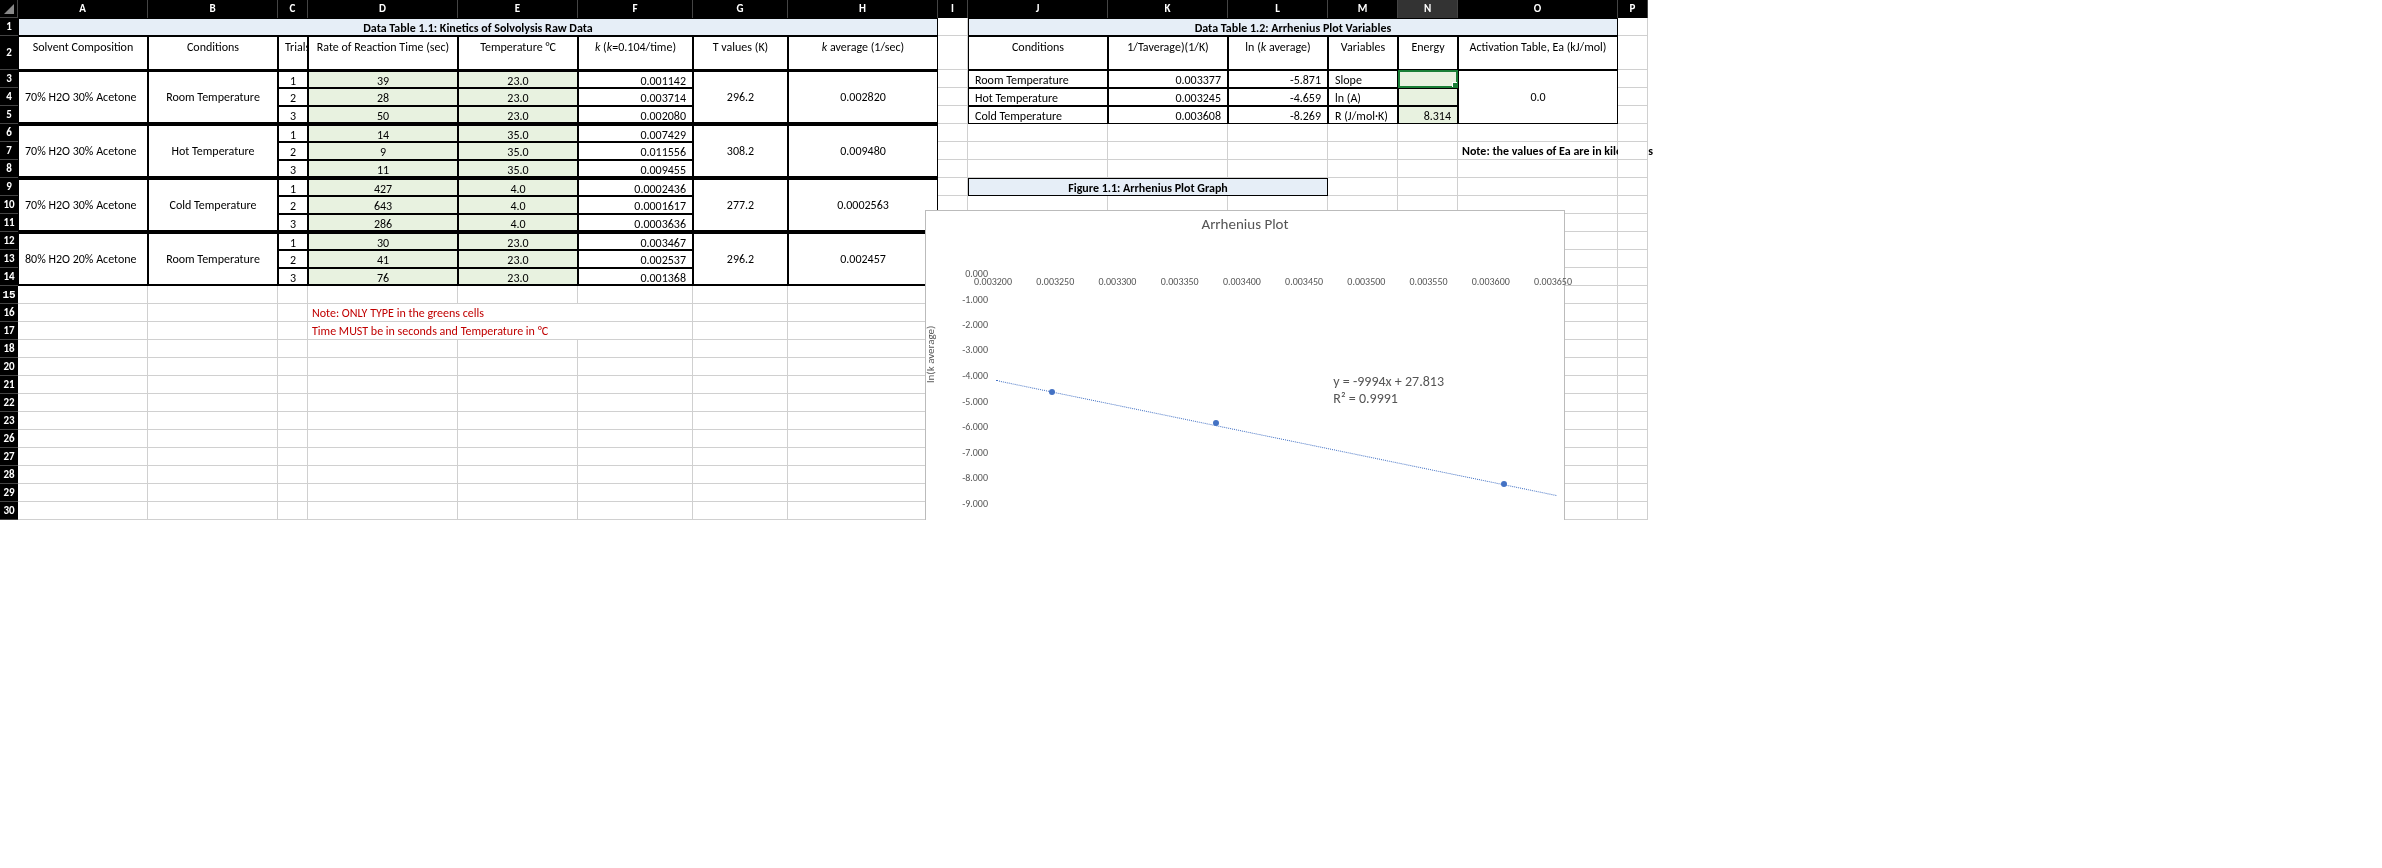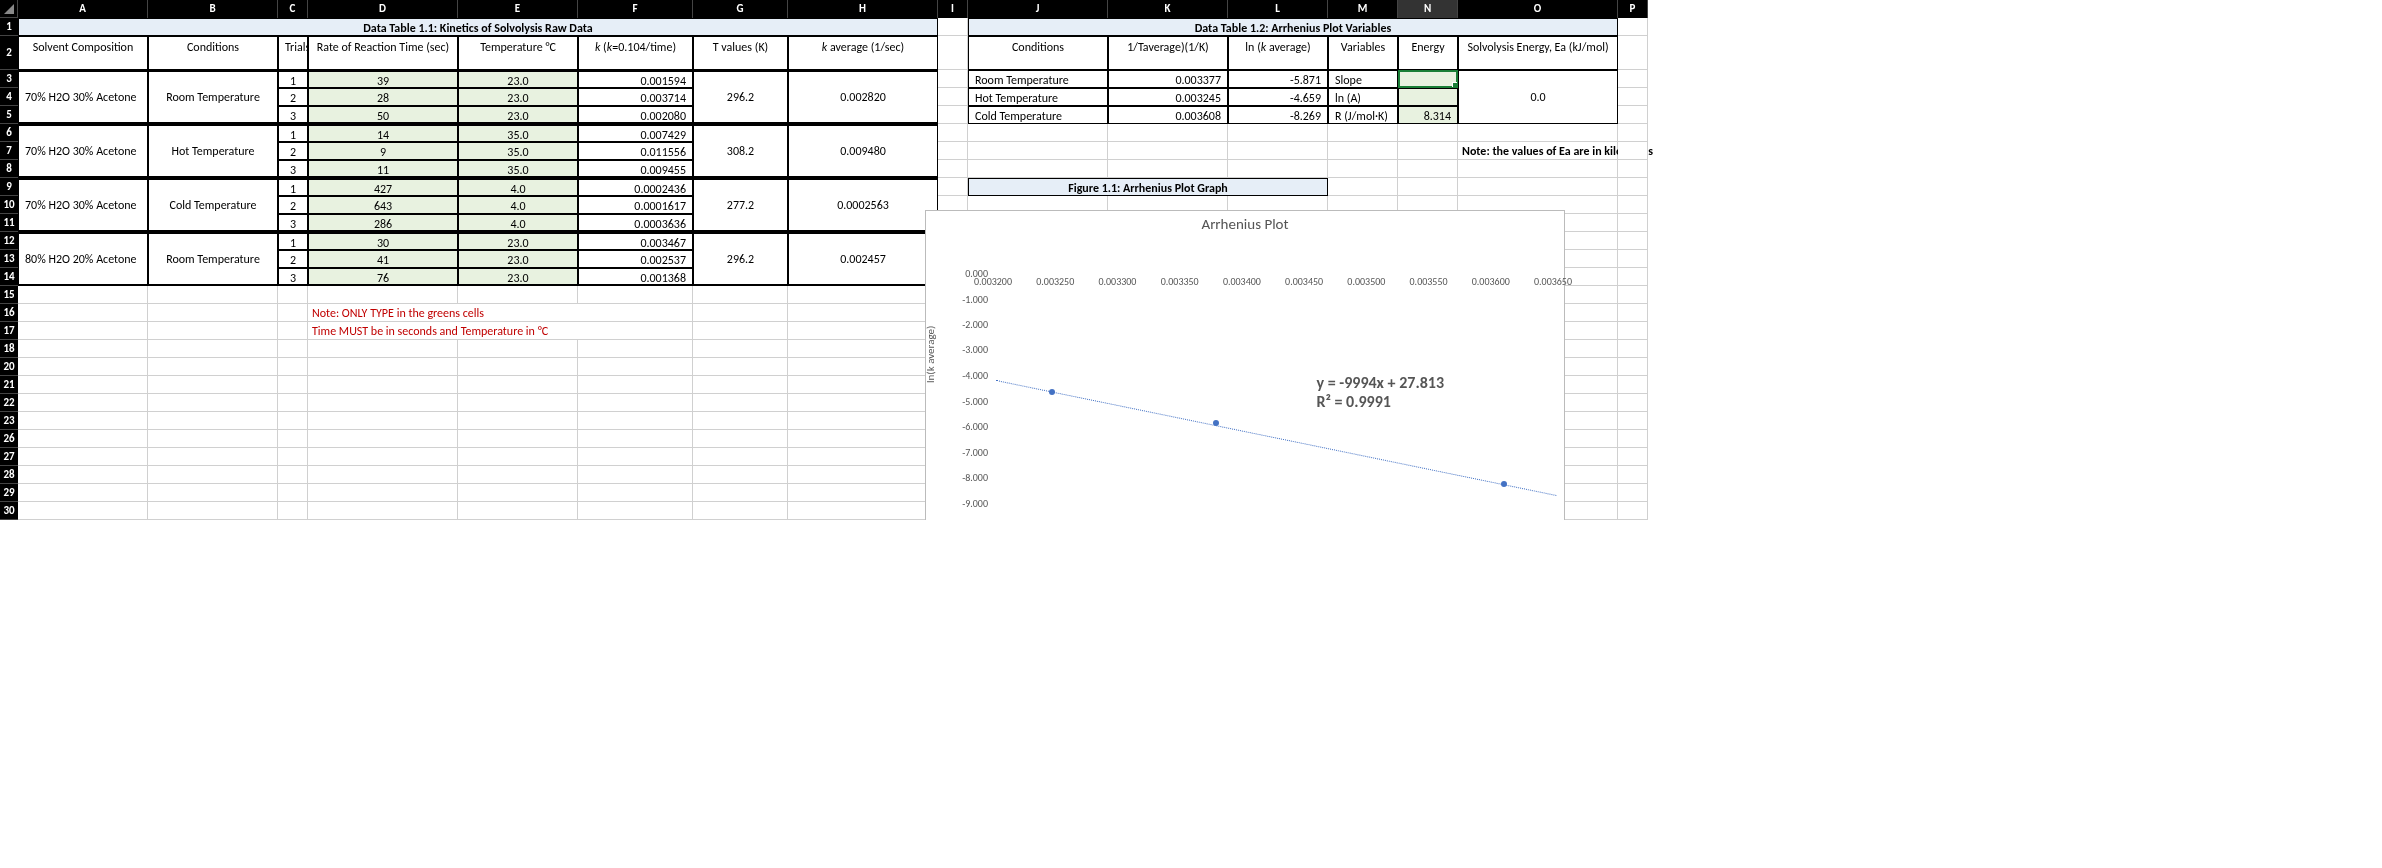--- a/index.html
+++ b/index.html
@@ -23,21 +23,21 @@
   .thick-bottom { border-bottom:2px solid #000; }
   .sel-cell { outline:2px solid #1a7f37; outline-offset:-2px; position:relative; }
   .sel-cell::after { content:''; position:absolute; right:-3px; bottom:-3px; width:6px; height:6px; background:#1a7f37; border:1px solid #fff; }
   .sel-colhead { background:#333; }
   .boldnote { font-weight:bold; }
   .chart-box { position:absolute; left:925px; top:210px; width:640px; height:340px; background:#fff; border:1px solid #bbb; }
   .chart-title { text-align:center; font-size:15px; color:#555; margin-top:4px; }
   .axis-label { font-size:11px; color:#555; }
   .ylab { position:absolute; left:4px; top:50%; transform:rotate(-90deg) translate(0,-50%); transform-origin:left top; white-space:nowrap; }
   .xlab { text-align:center; font-size:11px; color:#555; margin-top:2px; }
-  .eqn { position:absolute; font-size:16px; color:#555;font-weight:bold; }
+  .eqn { position:absolute; font-size:14px; color:#555; }
   .tick-y { position:absolute; font-size:10px; color:#555; left:28px; text-align:right; width:34px; }
   .tick-x { position:absolute; font-size:10px; color:#555; top:42px; }
   .pt { position:absolute; width:6px; height:6px; background:#4472c4; border-radius:50%; transform:translate(-50%,-50%);}
   .trend { position:absolute; border-top:1px dotted #4472c4; transform-origin:left center; }
   .w-row2 { height:34px !important; }
 </style>
 </head>
 <body>
 
 <div class="sheet">
@@ -81,31 +81,31 @@
         <div class="cell hdr w-row2">Temperature °C</div>
         <div class="cell hdr w-row2"><span class="ital">k</span> (<span class="ital">k</span>=0.104/time)</div>
         <div class="cell hdr w-row2">T values (K)</div>
         <div class="cell hdr w-row2"><span class="ital">k</span> average (1/sec)</div>
         <div class="cell" style="height:34px"></div>
         <div class="cell hdr w-row2">Conditions</div>
         <div class="cell hdr w-row2">1/Taverage)(1/K)</div>
         <div class="cell hdr w-row2">ln (<span class="ital">k</span> average)</div>
         <div class="cell hdr w-row2">Variables</div>
         <div class="cell hdr w-row2">Energy</div>
-        <div class="cell hdr w-row2">Solvolysis Energy, Ea (kJ/mol)</div>
+        <div class="cell hdr w-row2">Activation Table, Ea (kJ/mol)</div>
         <div class="cell" style="height:34px"></div>
       </div>
       <div class="grid" style="grid-template-columns:18px 130px 130px 30px 150px 120px 115px 95px 150px 30px 140px 120px 100px 70px 60px 160px 30px;">
         <div class="row-head" style="height:18px">3</div>
         <div class="cell bcell left thick-top" style="border-bottom:none"></div>
         <div class="cell bcell thick-top" style="border-bottom:none"></div>
         <div class="cell bcell thick-top">1</div>
         <div class="cell bcell green thick-top">39</div>
         <div class="cell bcell green thick-top">23.0</div>
-        <div class="cell bcell right thick-top">0.001594</div>
+        <div class="cell bcell right thick-top">0.001142</div>
         <div class="cell bcell thick-top" style="border-bottom:none"></div>
         <div class="cell bcell thick-top" style="border-bottom:none"></div>
         <div class="cell" style="height:18px"></div>
         <div class="cell bcell left">Room Temperature</div>
         <div class="cell bcell right">0.003377</div>
         <div class="cell bcell right">-5.871</div>
         <div class="cell bcell left">Slope</div>
         <div class="cell bcell green right sel-cell"></div>
         <div class="cell bcell" style="border-bottom:none"></div>
         <div class="cell" style="height:18px"></div>
@@ -310,21 +310,21 @@
         <div class="cell bcell thick-bottom" style="border-top:none"></div>
         <div class="cell" style="height:18px"></div>
         <div class="cell" style="height:18px"></div>
         <div class="cell" style="height:18px"></div>
         <div class="cell" style="height:18px"></div>
         <div class="cell" style="height:18px"></div>
         <div class="cell" style="height:18px"></div>
         <div class="cell" style="height:18px"></div>
         <div class="cell" style="height:18px"></div>
       </div>
-      <div class="grid" style="grid-template-columns:18px 130px 130px 30px 150px 120px 115px 95px 150px 30px 140px 120px 100px 70px 60px 160px 30px;">
+      <div class="grid" style="grid-template-columns:18px 130px 130px 30px 150px 120px 115px 95px 150px 30px 140px 120px 100px 70px 60px 160px 30px;font-family:Liberation Mono, monospace;">
         <div class="row-head" style="height:18px">15</div>
         <div class="cell" style="height:18px"></div>
         <div class="cell" style="height:18px"></div>
         <div class="cell" style="height:18px"></div>
         <div class="cell" style="height:18px"></div>
         <div class="cell" style="height:18px"></div>
         <div class="cell" style="height:18px"></div>
         <div class="cell" style="height:18px"></div>
         <div class="cell" style="height:18px"></div>
         <div class="cell" style="height:18px"></div>

